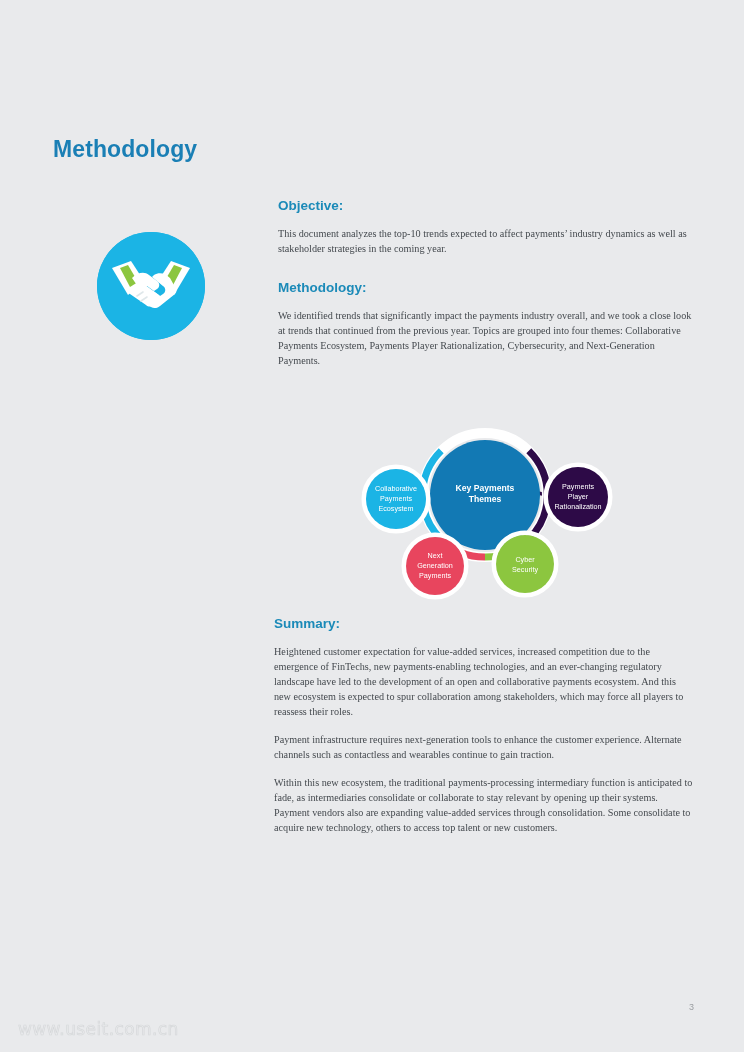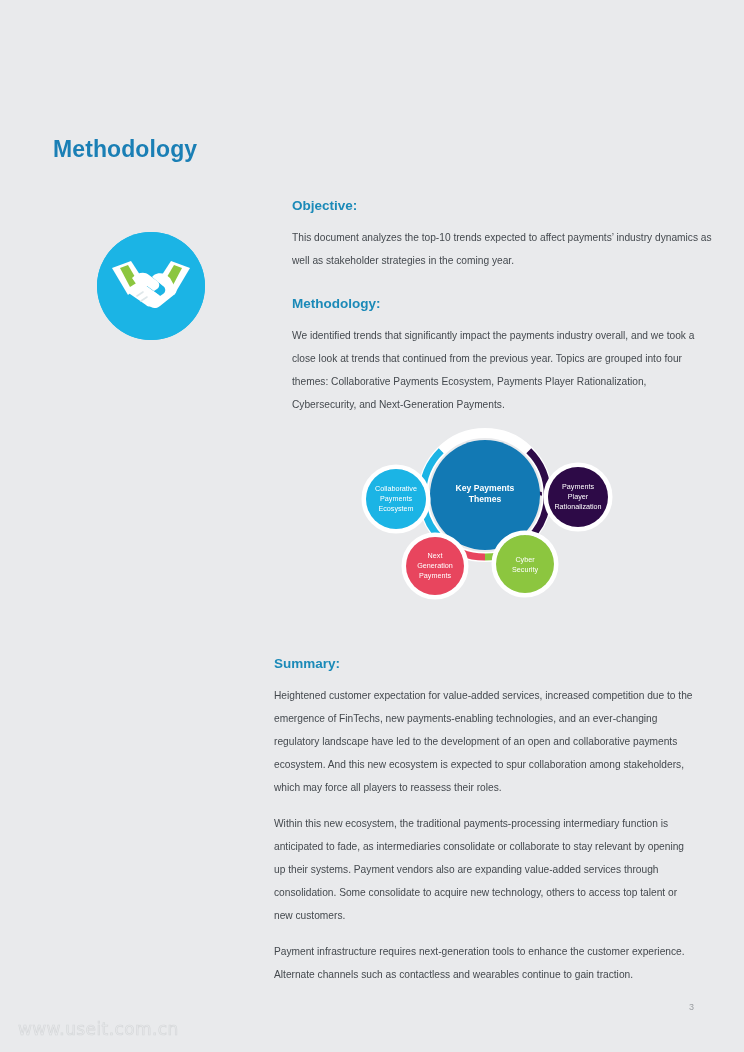--- a/index.html
+++ b/index.html
@@ -39,56 +39,57 @@
     width: 108px;
     height: 108px;
     border-radius: 50%;
     background: #1bb4e5;
   }
   .icon-circle svg { display: block; }
 
   
   .content {
     position: absolute;
-    left: 292px;
+    left: 278px;
     top: 198px;
     width: 420px;
   }
   .sec-head {
     font-size: 13.5px;
     font-weight: bold;
     color: #1b8ab8;
     margin: 0 0 13px 0;
   }
   .para {
     font-size: 10.2px;
-    line-height: 23px;
+    line-height: 15px;
     color: #44494e;
     margin: 0;
     text-align: left;
+    font-family: Liberation Serif, serif;
   }
   .block-objective { margin-bottom: 24px; }
   .block-methodology { margin-bottom: 10px; }
   .para + .para { margin-top: 13px; }
 
   
   .diagram {
     position: absolute;
     left: 335px;
     top: 392px;
     width: 300px;
     height: 220px;
   }
   .diagram svg { display: block; }
 
   
   .block-summary {
     position: absolute;
     left: 274px;
-    top: 656px;
+    top: 616px;
     width: 420px;
   }
 
   
   .page-number {
     position: absolute;
     right: 50px;
     top: 1002px;
     font-size: 9px;
     color: #9b9ea2;
@@ -190,20 +191,20 @@
       <circle cx="190" cy="172" r="31" fill="none" stroke="#ffffff" stroke-width="5"></circle>
       <circle cx="190" cy="172" r="29" fill="#8cc63f"></circle>
       <text x="190" y="170" text-anchor="middle" font-family="Liberation Sans, sans-serif" font-size="7.2" fill="#ffffff">Cyber</text>
       <text x="190" y="180" text-anchor="middle" font-family="Liberation Sans, sans-serif" font-size="7.2" fill="#ffffff">Security</text>
     </svg>
   </div>
 
   <div class="block-summary">
     <div class="sec-head">Summary:</div>
     <p class="para">Heightened customer expectation for value-added services, increased competition due to the emergence of FinTechs, new payments-enabling technologies, and an ever-changing regulatory landscape have led to the development of an open and collaborative payments ecosystem. And this new ecosystem is expected to spur collaboration among stakeholders, which may force all players to reassess their roles.</p>
+    <p class="para">Payment infrastructure requires next-generation tools to enhance the customer experience. Alternate channels such as contactless and wearables continue to gain traction.</p>
     <p class="para">Within this new ecosystem, the traditional payments-processing intermediary function is anticipated to fade, as intermediaries consolidate or collaborate to stay relevant by opening up their systems. Payment vendors also are expanding value-added services through consolidation. Some consolidate to acquire new technology, others to access top talent or new customers.</p>
-    <p class="para">Payment infrastructure requires next-generation tools to enhance the customer experience. Alternate channels such as contactless and wearables continue to gain traction.</p>
   </div>
 
   <div class="page-number">3</div>
   <div class="watermark">www.useit.com.cn</div>
 
 </div>
 
 </body></html>

